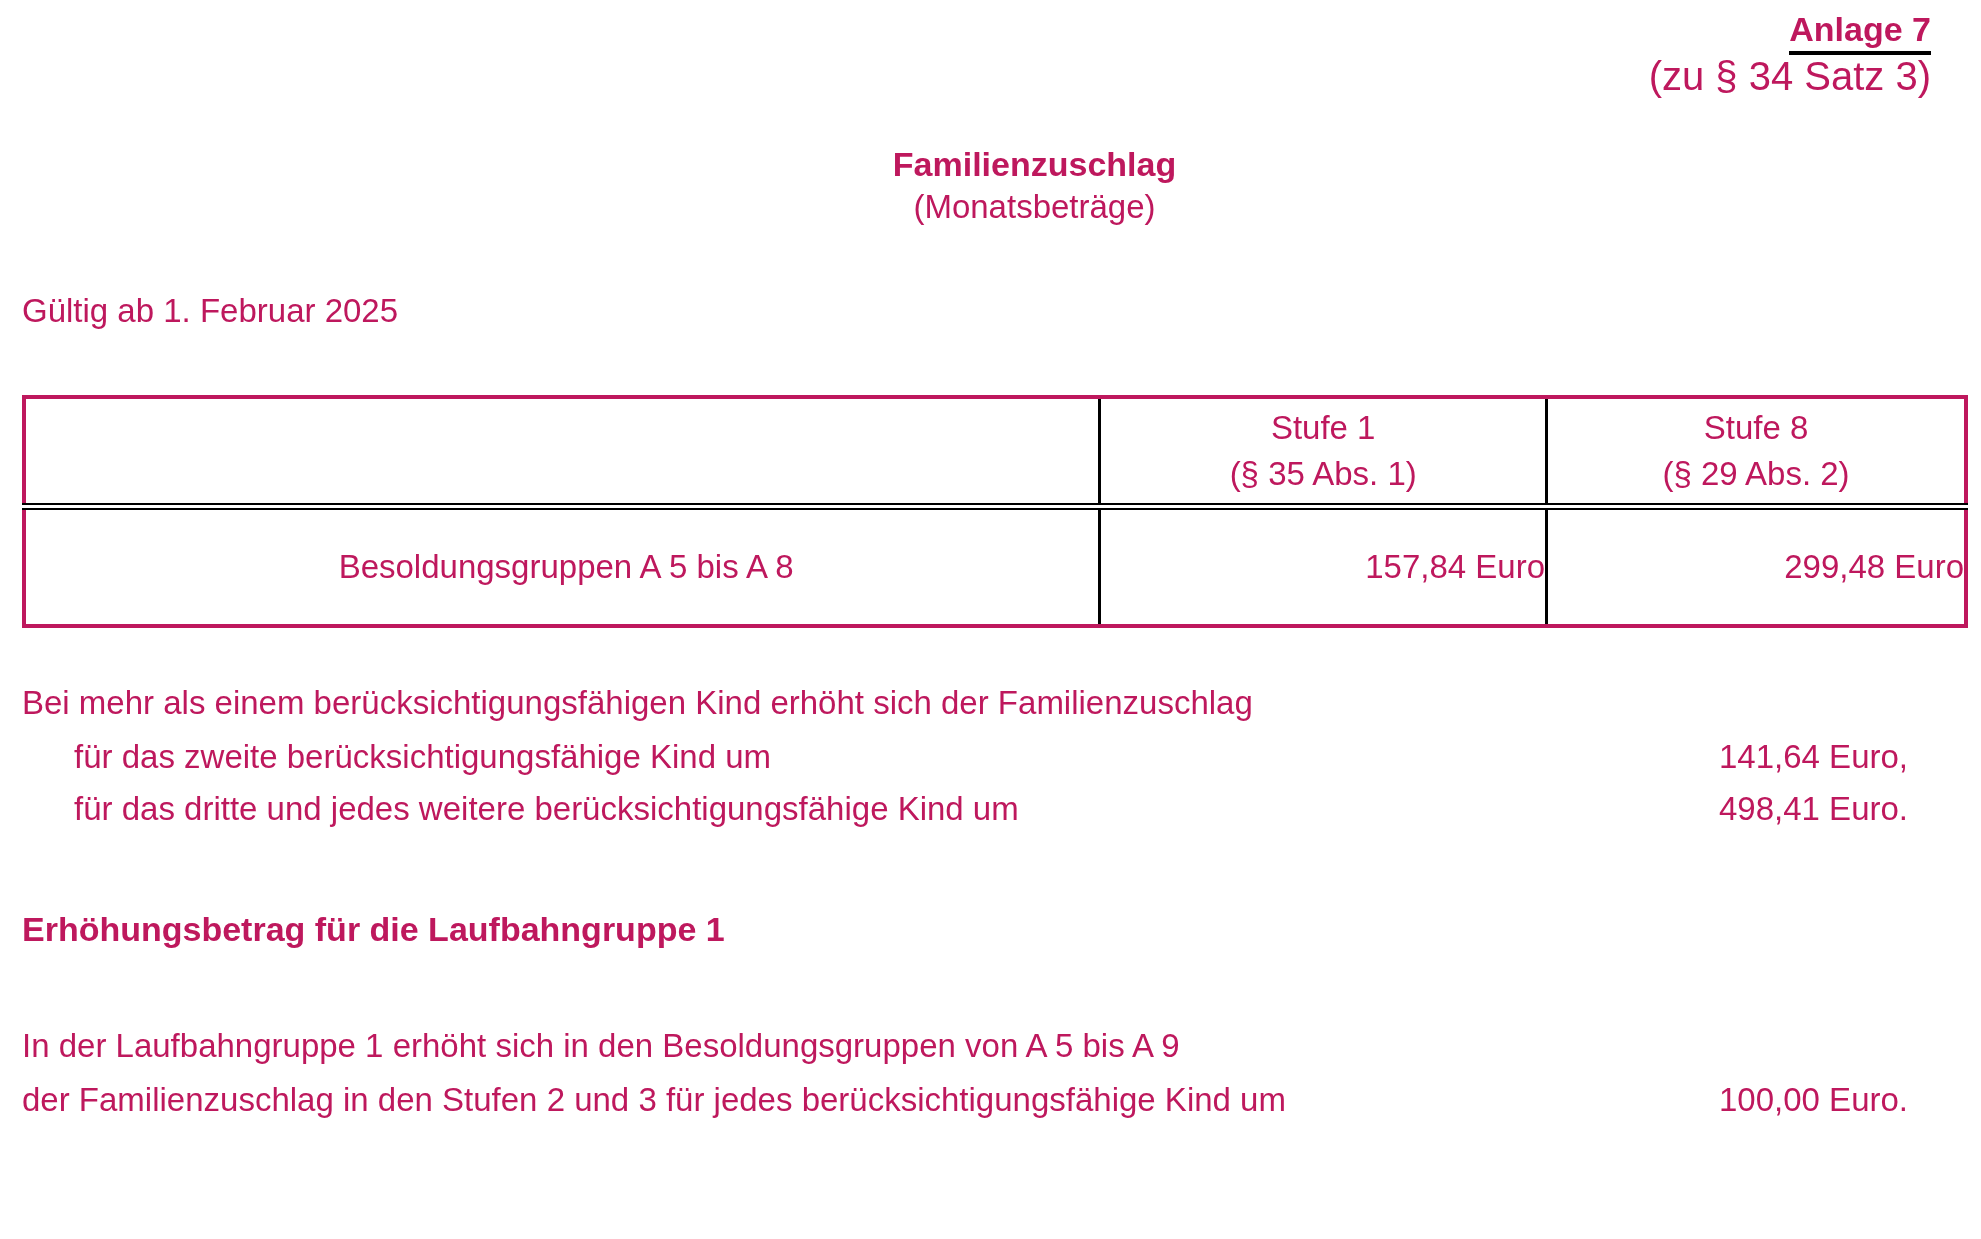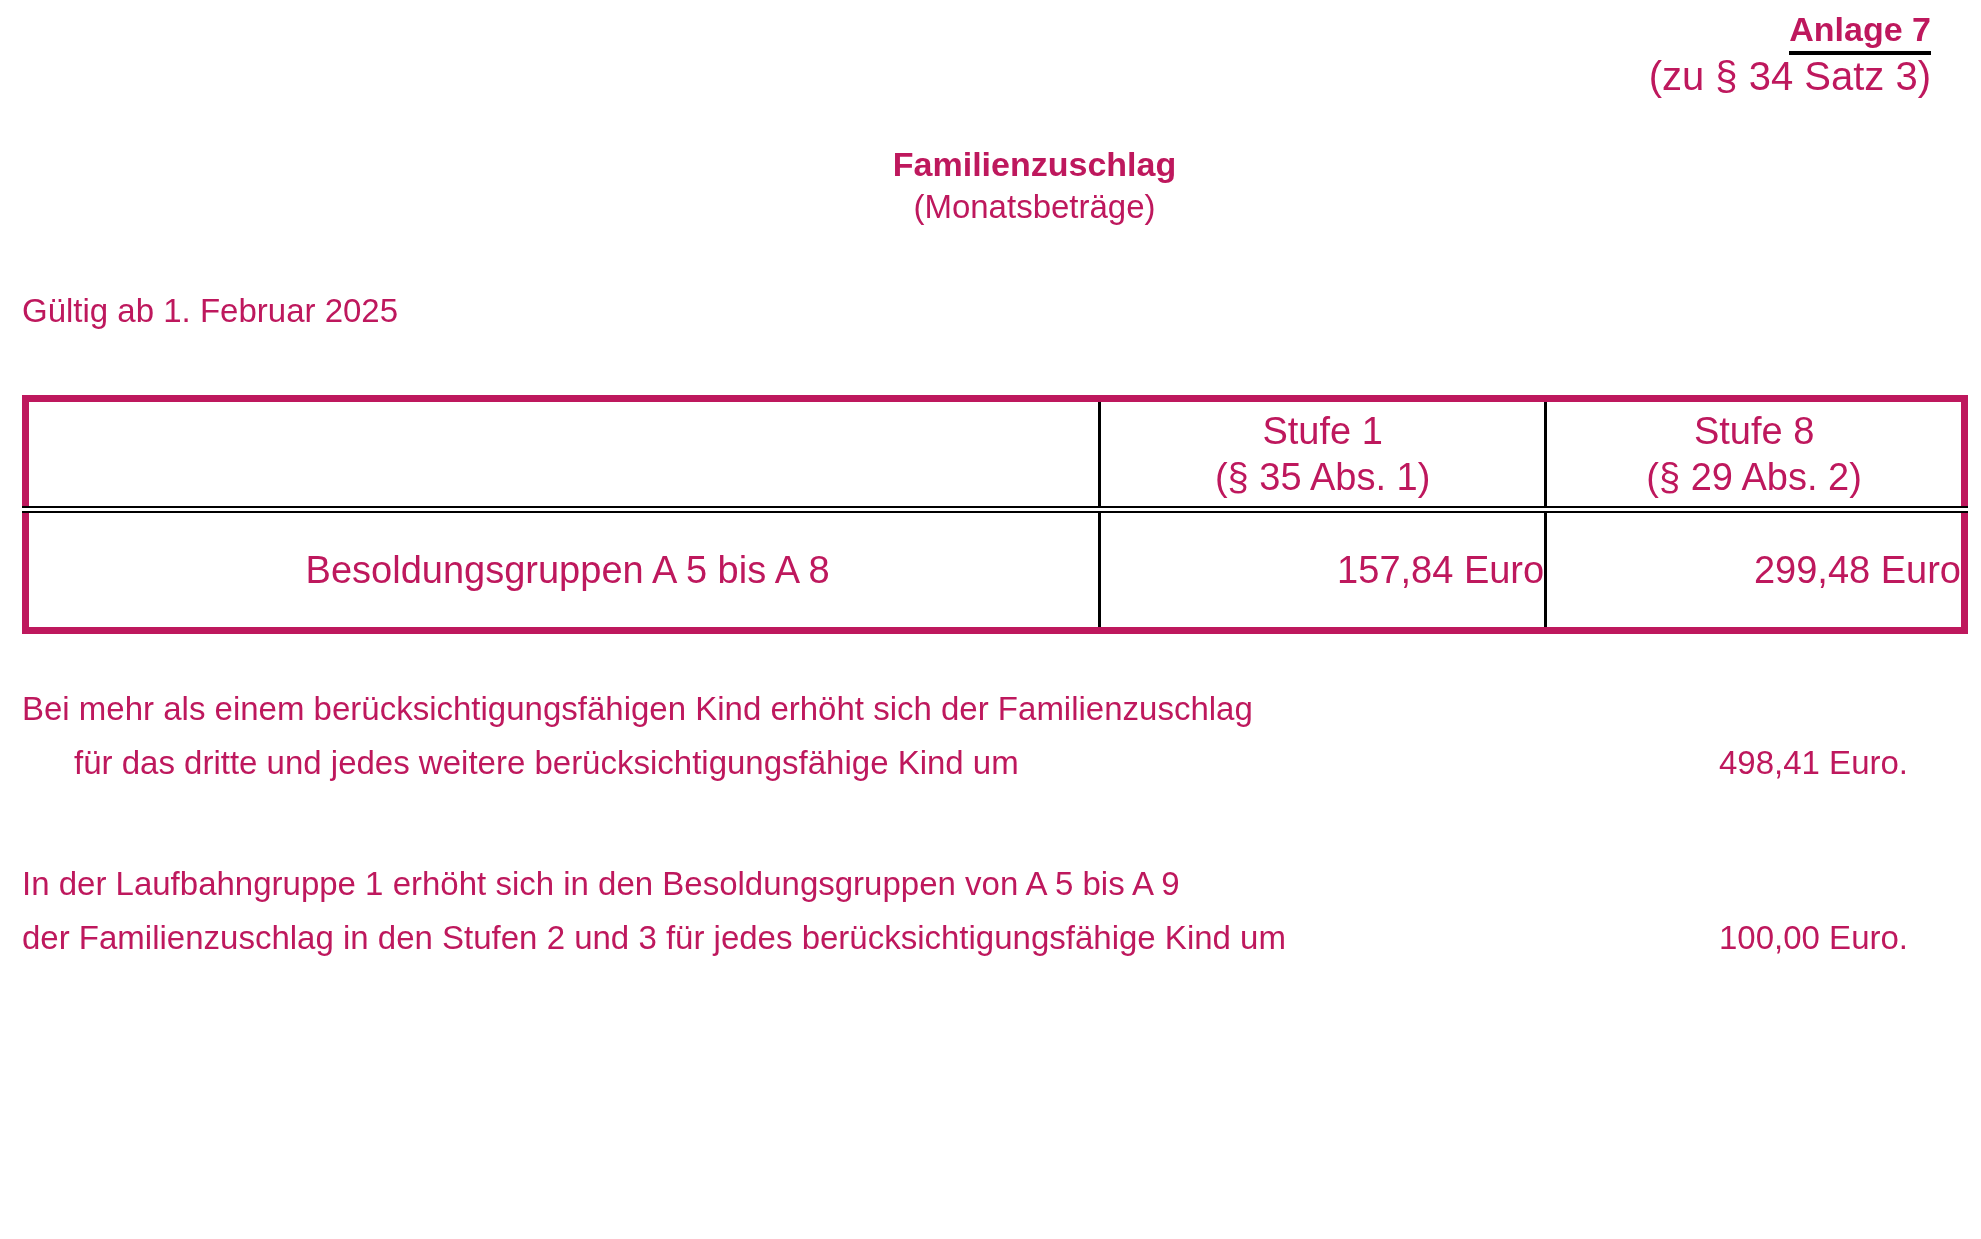--- a/index.html
+++ b/index.html
@@ -32,23 +32,23 @@
   .doc-title { font-weight: bold; font-size: 34px; line-height: 42px; }
   .doc-subtitle { font-size: 33px; line-height: 44px; }
 
   .valid-from { margin-top: 62px; line-height: 40px; }
 
   
   table.fz-table {
     margin-top: 64px;
     width: 1946px;
     border-collapse: collapse;
-    border: 7px solid #be185d;
+    border: 4px solid #be185d;
     table-layout: fixed;
-    font-size: 38px;
+    font-size: 33px;
   }
   .fz-table col.c1 { width: 55.4%; }
   .fz-table col.c2 { width: 23.0%; }
   .fz-table col.c3 { width: 21.6%; }
   .fz-table th, .fz-table td {
     border-left: 3px solid #000;
     padding: 0;
     font-weight: normal;
     vertical-align: middle;
   }
@@ -128,26 +128,31 @@
         <td class="amount">157,84 Euro</td>
         <td class="amount">299,48 Euro</td>
       </tr>
     </tbody>
   </table>
 
   <div class="note">
     <div class="note-intro">Bei mehr als einem berücksichtigungsfähigen Kind erhöht sich der Familienzuschlag</div>
     <div class="note-items">
       <div class="note-item">
+        <span>für das zweite berücksichtigungsfähige Kind um</span>
+        <span>141,64 Euro,</span>
+      </div>
+      <div class="note-item">
         <span>für das dritte und jedes weitere berücksichtigungsfähige Kind um</span>
         <span>498,41 Euro.</span>
       </div>
     </div>
   </div>
 
+  <div class="heading2">Erhöhungsbetrag für die Laufbahngruppe 1</div>
 
   <div class="para">
     <div>In der Laufbahngruppe 1 erhöht sich in den Besoldungsgruppen von A 5 bis A 9</div>
     <div class="para-line2">
       <span>der Familienzuschlag in den Stufen 2 und 3 für jedes berücksichtigungsfähige Kind um</span>
       <span>100,00 Euro.</span>
     </div>
   </div>
 
 </div>

